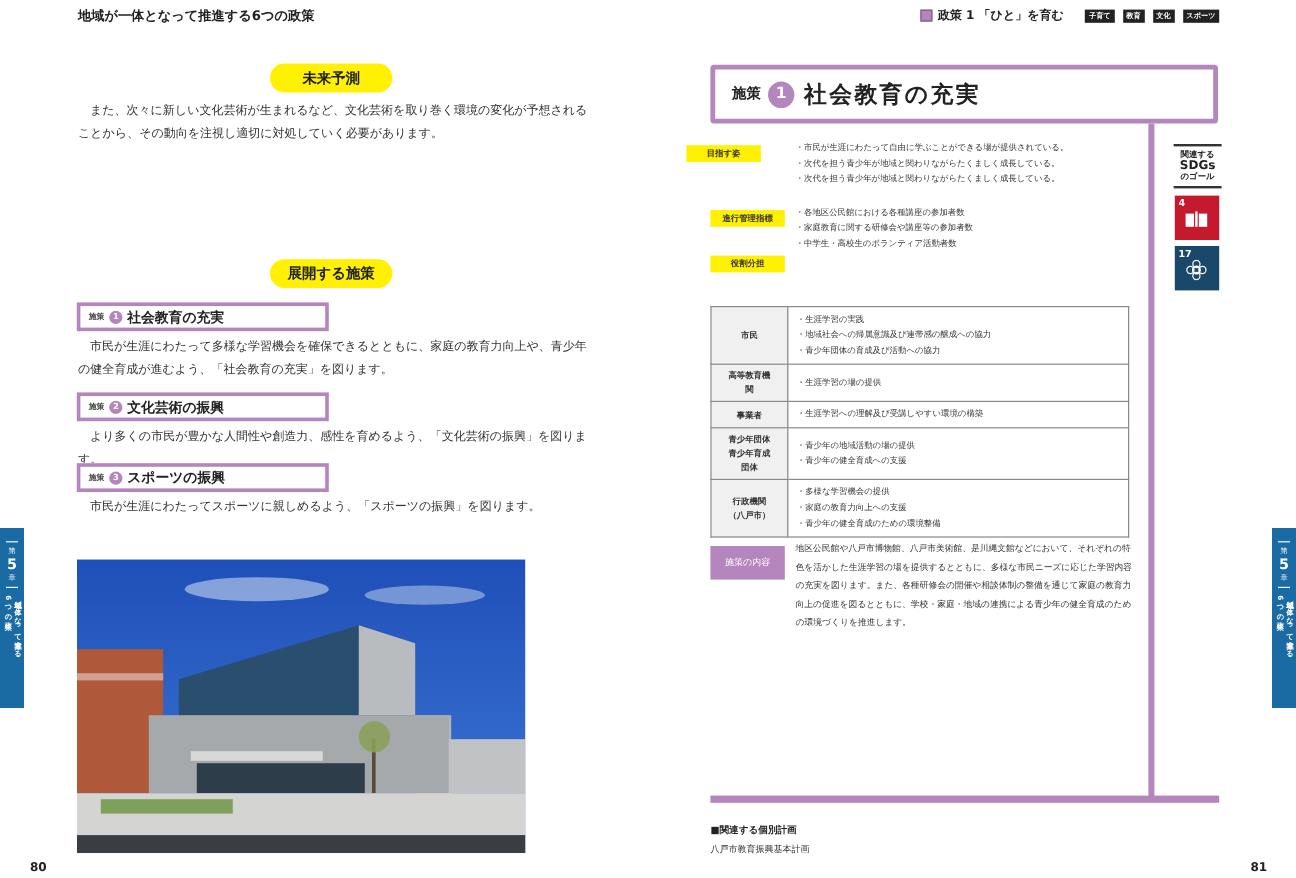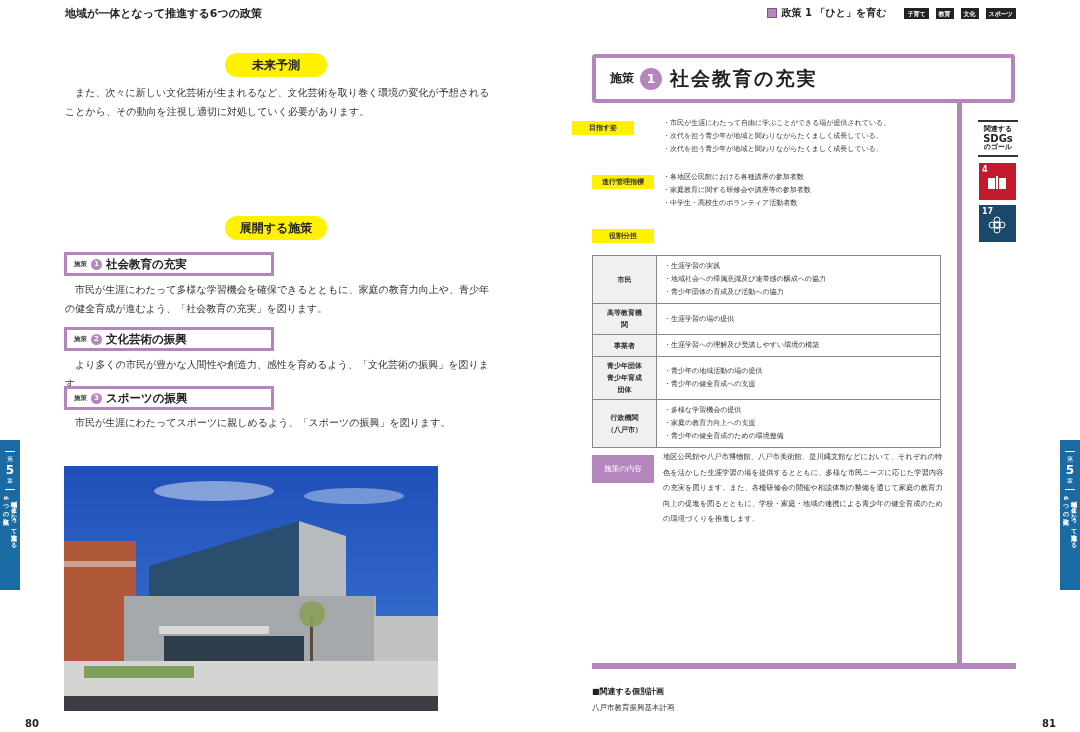--- a/index.html
+++ b/index.html
@@ -187,21 +187,21 @@
   <div>・次代を担う青少年が地域と関わりながらたくましく成長している。</div>
 </div>
 
 <div class="abs ylabel" style="left:592px;top:175px;">進行管理指標</div>
 <div class="abs bullets" style="left:663px;top:171px;">
   <div>・各地区公民館における各種講座の参加者数</div>
   <div>・家庭教育に関する研修会や講座等の参加者数</div>
   <div>・中学生・高校生のボランティア活動者数</div>
 </div>
 
-<div class="abs ylabel" style="left:592px;top:229px;">役割分担</div>
+<div class="abs ylabel" style="left:592px;top:213px;">役割分担</div>
 
 <table class="abs roles">
   <tbody>
       <tr>
     <td class="role" style="height:48px;">市民</td>
     <td class="desc">
       <div>・生涯学習の実践</div>
       <div>・地域社会への帰属意識及び連帯感の醸成への協力</div>
       <div>・青少年団体の育成及び活動への協力</div>
     </td>

